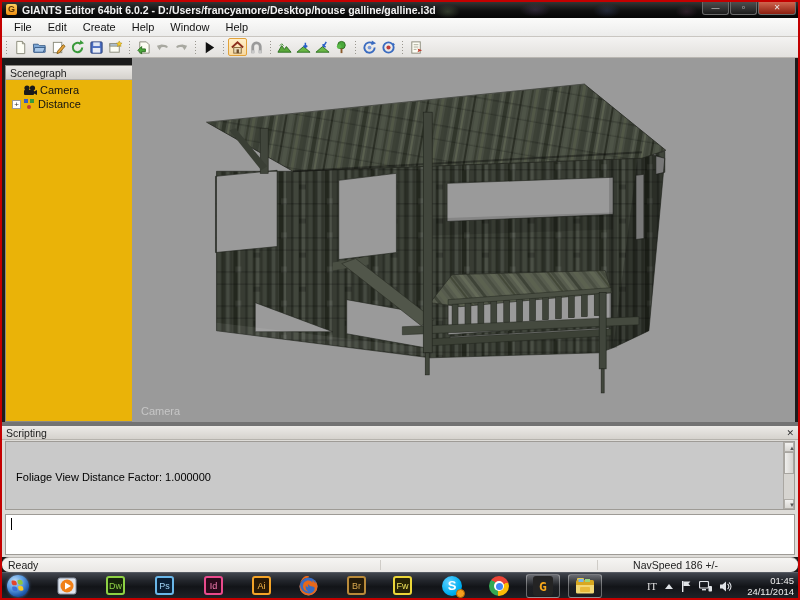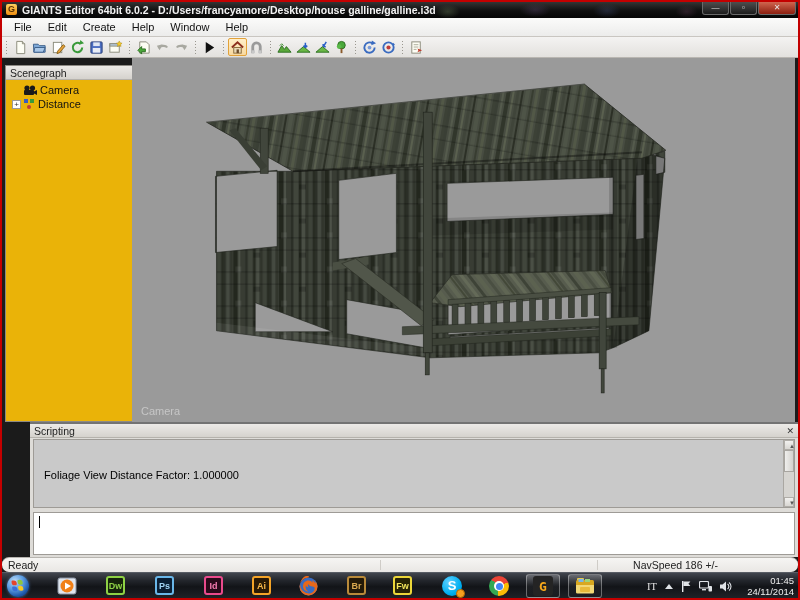--- a/index.html
+++ b/index.html
@@ -60,21 +60,21 @@
   .tree-icon { margin-right:3px; display:inline-flex; }
 
   
   .viewport { position:absolute; left:130px; top:56px; right:3px; bottom:150px;
     background:#9a9a9a; overflow:hidden; }
   .viewport svg.scene { position:absolute; left:0; top:0; width:100%; height:100%; }
   .cam-label { position:absolute; left:9px; bottom:5px; font-size:11px; color:#c6c6c6; }
 
   
   .scripting { position:absolute; left:0; right:0; bottom:15px; height:135px;
-    background:#dedcd8; border-top:2px solid #737373;margin-left:28px; }
+    background:#dedcd8; border-top:4px solid #737373; }
   .log { position:absolute; left:3px; right:3px; top:15px; height:69px;
     background:#c9c9c9; border:1px solid #9e9b96; font-size:11px; color:#000;
     white-space:pre; line-height:13px; padding-top:3px; overflow:hidden; }
   .log div { padding-left:4px; }
   .scrollbar { position:absolute; right:0; top:0; bottom:0; width:11px;
     background:#d6d4d0; border-left:1px solid #aaa7a2; }
   .sb-btn { height:10px; font-size:6px; color:#555; text-align:center; line-height:10px;
     background:linear-gradient(#f2f1ef,#d8d6d2); border:1px solid #b0ada8; }
   .sb-btn.down { position:absolute; bottom:0; left:0; right:0; }
   .sb-btn.up { position:absolute; top:0; left:0; right:0; }
@@ -98,21 +98,21 @@
     border-top:1px solid #585c64; }
   .tb-item { position:absolute; top:3px; }
   .orb { width:22px; height:22px; border-radius:50%; top:2px;
     background:radial-gradient(circle at 35% 28%, #bcdcf8, #5a9be0 40%, #1e58a8 70%, #0c2e66);
     box-shadow:0 0 3px rgba(120,180,255,.5); position:absolute; }
   .orb .flag { position:absolute; left:5px; top:5px; width:12px; height:12px;
     display:grid; grid-template-columns:5px 5px; grid-template-rows:5px 5px; gap:1px;
     transform:rotate(-6deg); }
   .orb .flag i { border-radius:1px 3px 1px 3px; }
   .adobe-tile { width:19px; height:19px; border-radius:3px; background:#0c0c0c;
-    font-size:9px; font-weight:bold; text-align:center; line-height:16px; }
+    font-size:9px; font-weight:normal; text-align:center; line-height:16px; }
   .glass-frame { position:absolute; top:1px; width:34px; height:24px; border-radius:3px;
     border:1px solid rgba(255,255,255,.35);
     background:linear-gradient(rgba(255,255,255,.25),rgba(255,255,255,.06) 45%,rgba(0,0,0,.12));
     display:flex; align-items:center; justify-content:center; }
   .tray { position:absolute; right:66px; top:0; height:26px; display:flex; align-items:center; gap:8px; }
   .tray .lang { color:#e6e6e6; font-size:10.5px;font-family:Liberation Serif, serif; }
   .tray svg { display:block; }
   .clock { position:absolute; right:4px; top:2px; text-align:right; color:#eee;
     font-size:9.5px; line-height:11px; }
 </style>

